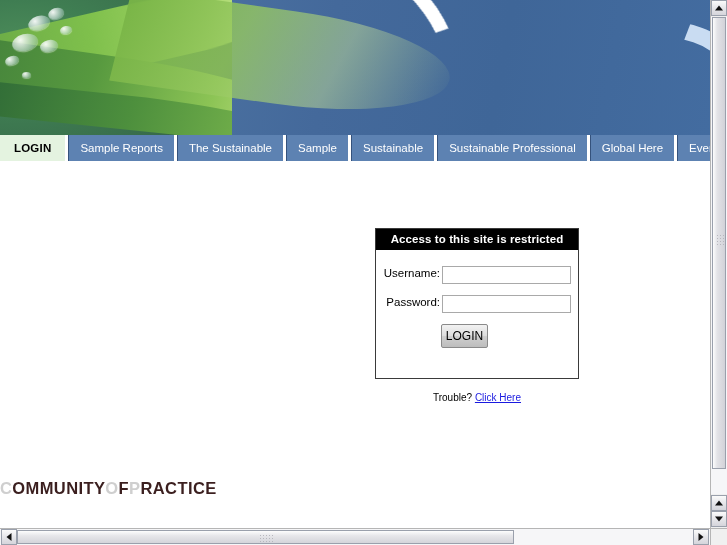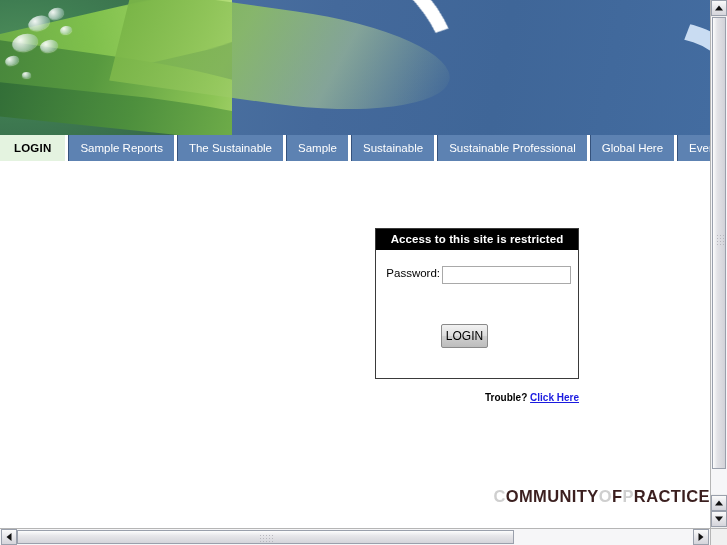--- a/index.html
+++ b/index.html
@@ -240,37 +240,36 @@
     font-size: 12px;
     color: #000000;
     cursor: pointer;
     padding: 0;
   }
   #trouble {
     position: absolute;
     left: 375px;
     top: 231px;
     width: 204px;
-    text-align: right;
+    text-align: center;
     font-size: 10px;
     color: #000000;
-    font-weight: bold;
   }
   #trouble a {
     color: #1a1ae0;
     text-decoration: underline;
   }
 
   
   #cop {
     position: absolute;
     left: 0;
-    top: 326px;
-    width: 710px;
-    text-align: right;
+    top: 318px;
+    width: 710px;
+    text-align: left;
     font-family: "Liberation Sans", sans-serif;
     font-size: 16.5px;
     font-weight: bold;
     letter-spacing: 0.4px;
   }
   #cop .dim { color: #cfcfcf; }
   #cop .dark { color: #3b1f1f; }
 
   
   #vscroll {
@@ -419,24 +418,28 @@
     
   </div>
 
   <div id="content">
 
     <div id="login-panel">
       <div id="login-title">Access to this site is restricted</div>
       <div id="login-body">
 
         <div class="field-row u">
-          <span class="field-label">Password:</span>
+          <span class="field-label">Username:</span>
           <input class="field-input" type="text" placeholder="" style="">
         </div>
 
+        <div class="field-row p">
+          <span class="field-label">Password:</span>
+          <input class="field-input" type="password" placeholder="" style="">
+        </div>
 
         <button id="login-submit">LOGIN</button>
       </div>
     </div>
 
     <div id="trouble">
       <span>Trouble?</span>
       <a href="#">Click Here</a>
     </div>
 

